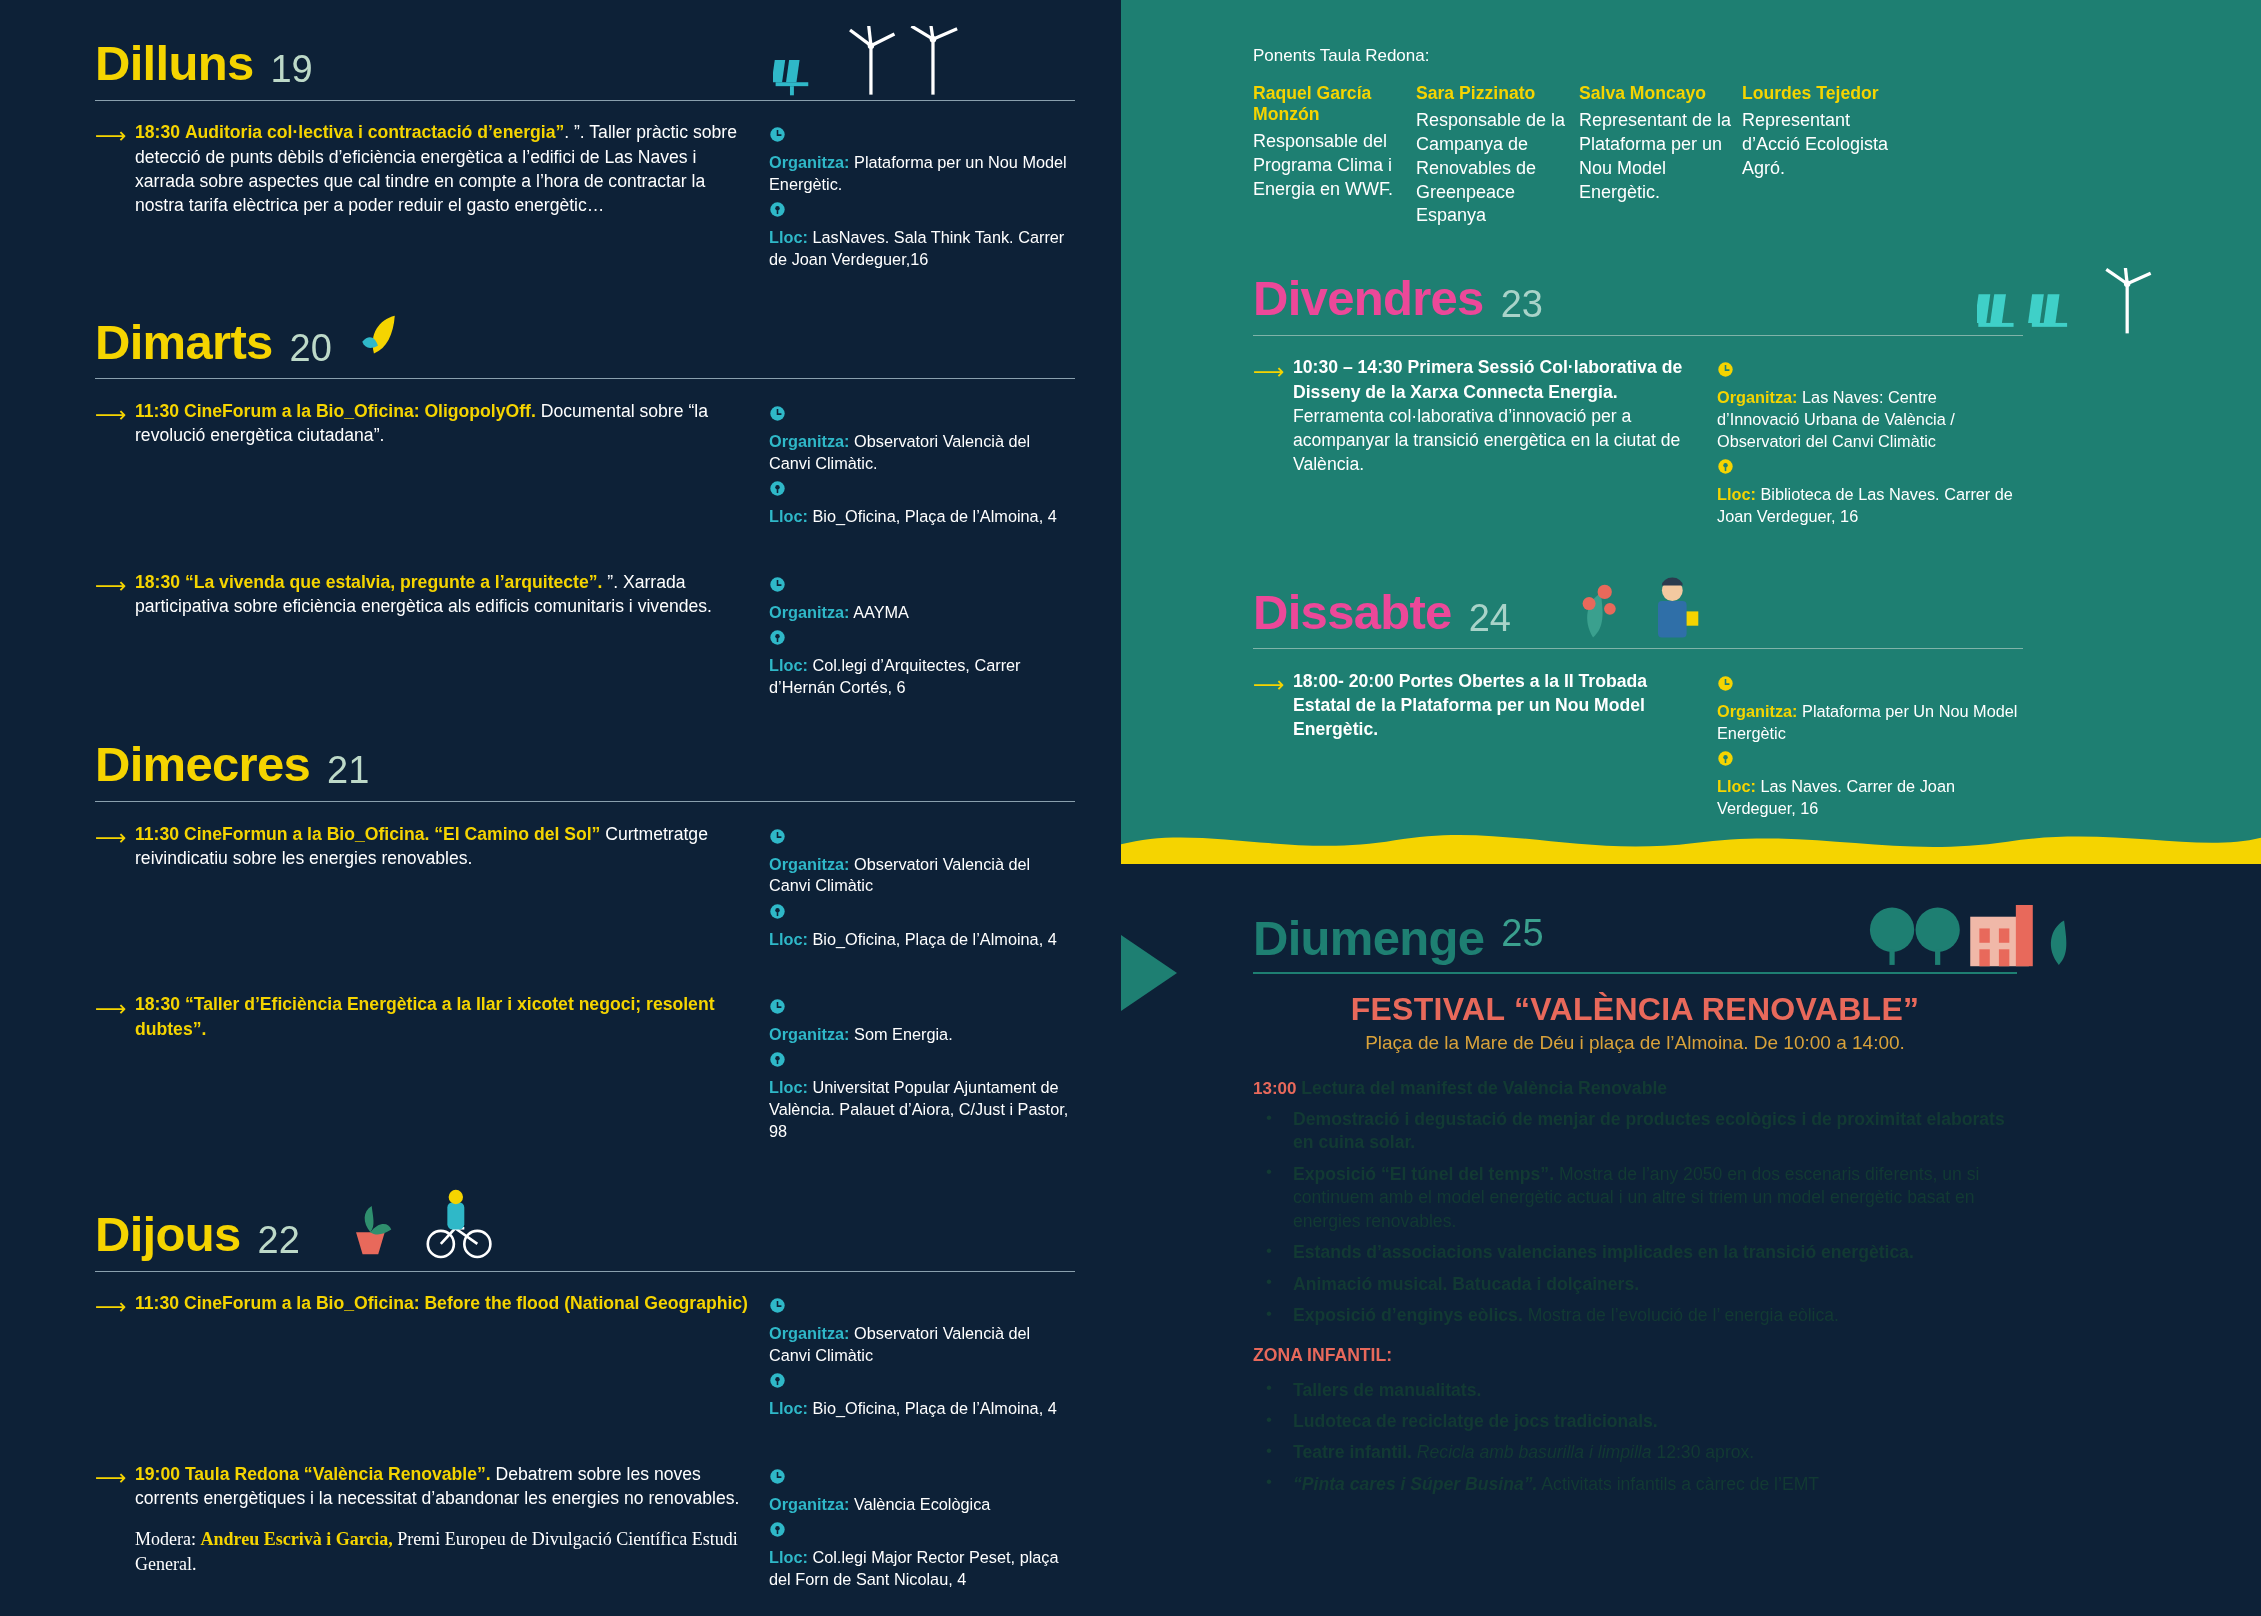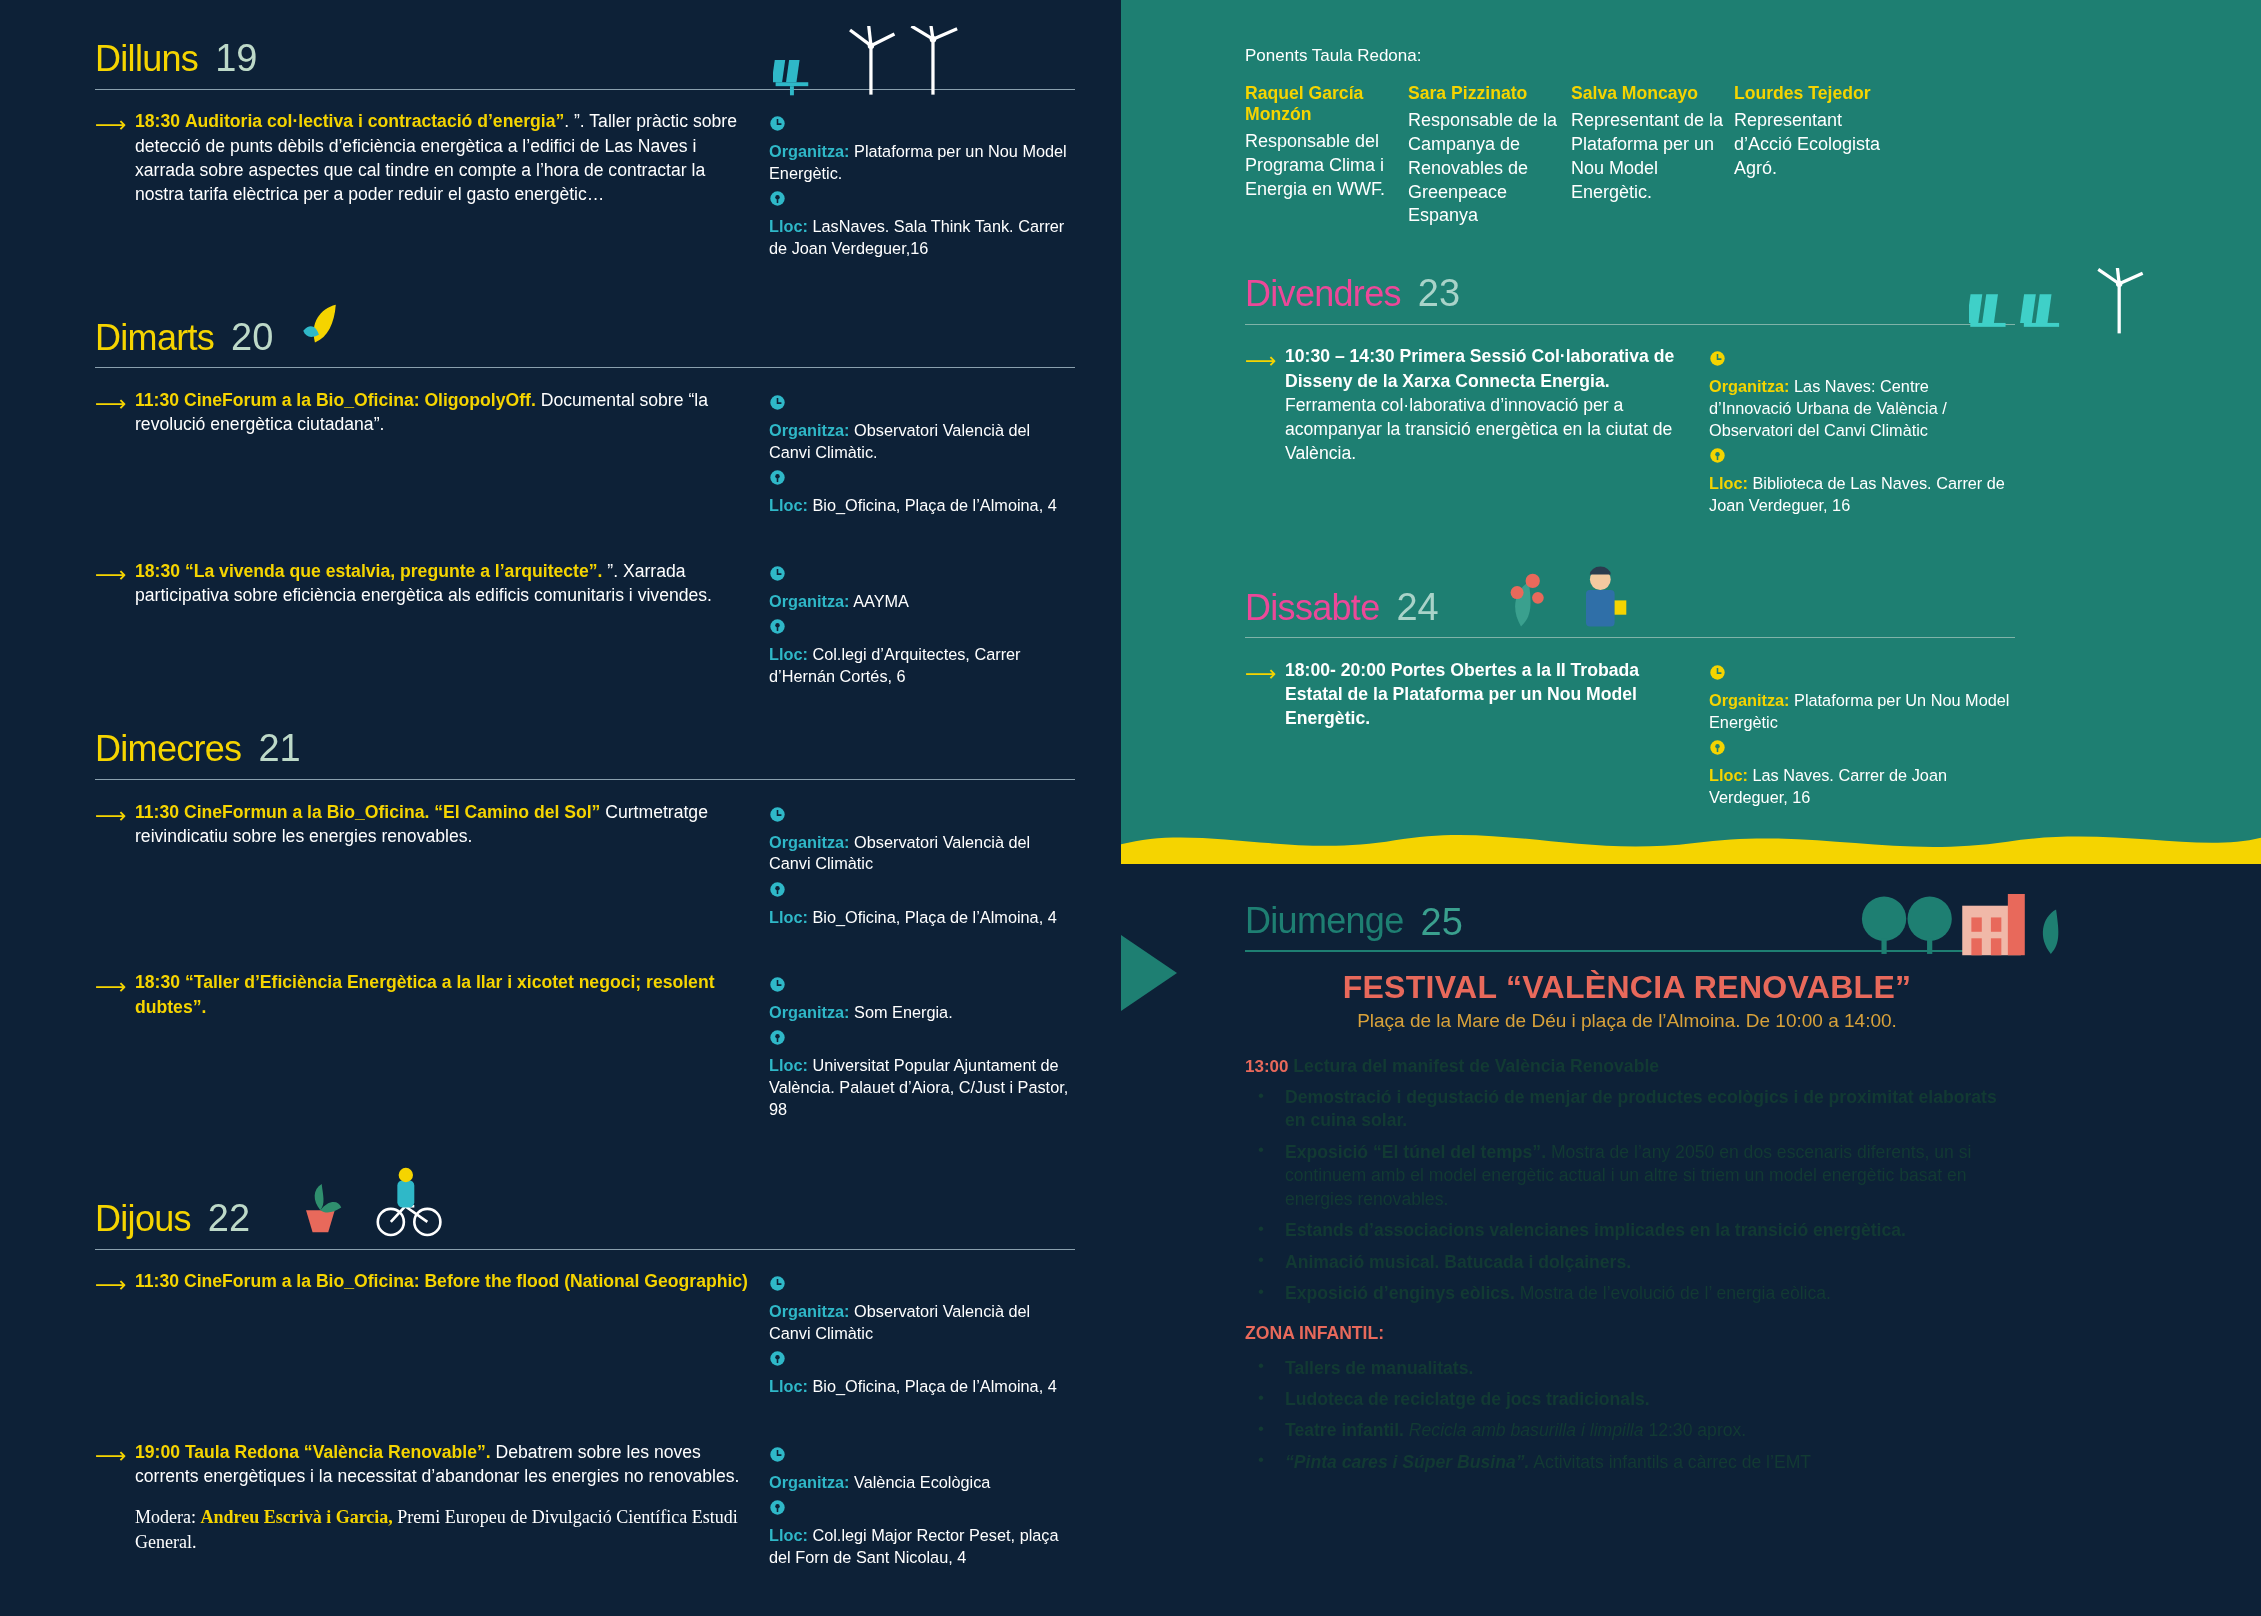--- a/index.html
+++ b/index.html
@@ -23,21 +23,21 @@
   .right-top { position:absolute; top:0; left:0; width:1140px; height:847px; background:#1e7f72; }
   .wave {
     position:absolute; top:818px; left:0; width:1140px; height:46px;
   }
 
   
   .day {
     display:flex; align-items:flex-end; gap:17px; position:relative;
   }
   .day-name {
-    font-size:36px; font-weight:normal; color:#f5d400; letter-spacing:-0.7px; line-height:1;
+    font-size:49px; font-weight:bold; color:#f5d400; letter-spacing:-0.7px; line-height:1;
   }
   .day-num { font-size:38px; color:#bdd9c8; line-height:1; font-weight:normal; }
   .day-rule { border-bottom:1.3px solid #8aa0ae; margin:11.7px 0 19.6px 0; }
 
   .right .day-name { color:#ec4899; }
   .right .day-num { color:#a9d3c9; }
   .right .day-rule { border-bottom:1.3px solid #7fb3a8; }
 
   .ev-row { display:flex; gap:19.6px; margin-bottom:25px; }
   .ev-main { flex:1 1 auto; position:relative; padding-left:40px; }
@@ -425,21 +425,21 @@
 
   <div class="right">
     <div class="right-top"></div>
 
     <svg class="wave" viewBox="0 0 1749 70" preserveAspectRatio="none">
       <path d="M0,40 C120,8 260,62 420,34 C580,6 700,60 880,38 C1060,14 1180,62 1360,36 C1520,12 1650,54 1749,30 L1749,70 L0,70 Z" fill="#f5d400"></path>
     </svg>
 
     <div class="tri"></div>
 
-    <div style="position:absolute; top:0; left:0; width:940px;">
+    <div style="position:absolute; top:0; left:8px; width:940px;">
       <div class="ponents">
         <div class="ponents-title">Ponents Taula Redona:</div>
         <div class="ponents-grid">
           <div class="ponent">
             <div class="ponent-name">Raquel García Monzón</div>
             <div class="ponent-role">Responsable del Programa Clima i Energia en WWF.</div>
           </div>
           <div class="ponent">
             <div class="ponent-name">Sara Pizzinato</div>
             <div class="ponent-role">Responsable de la Campanya de Renovables de Greenpeace Espanya</div>

